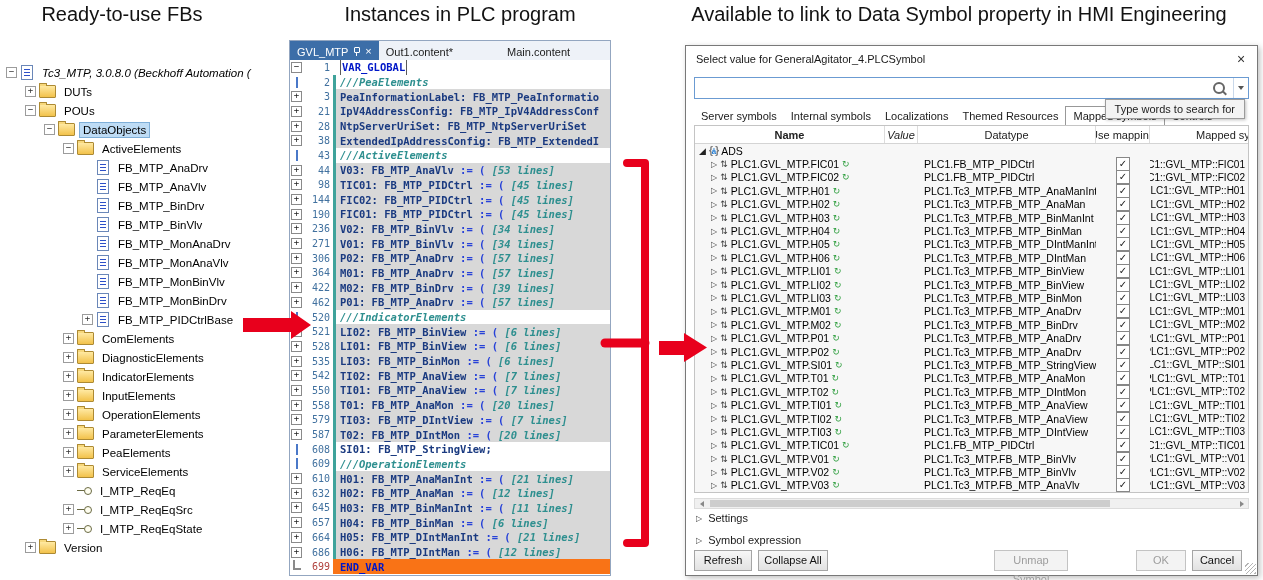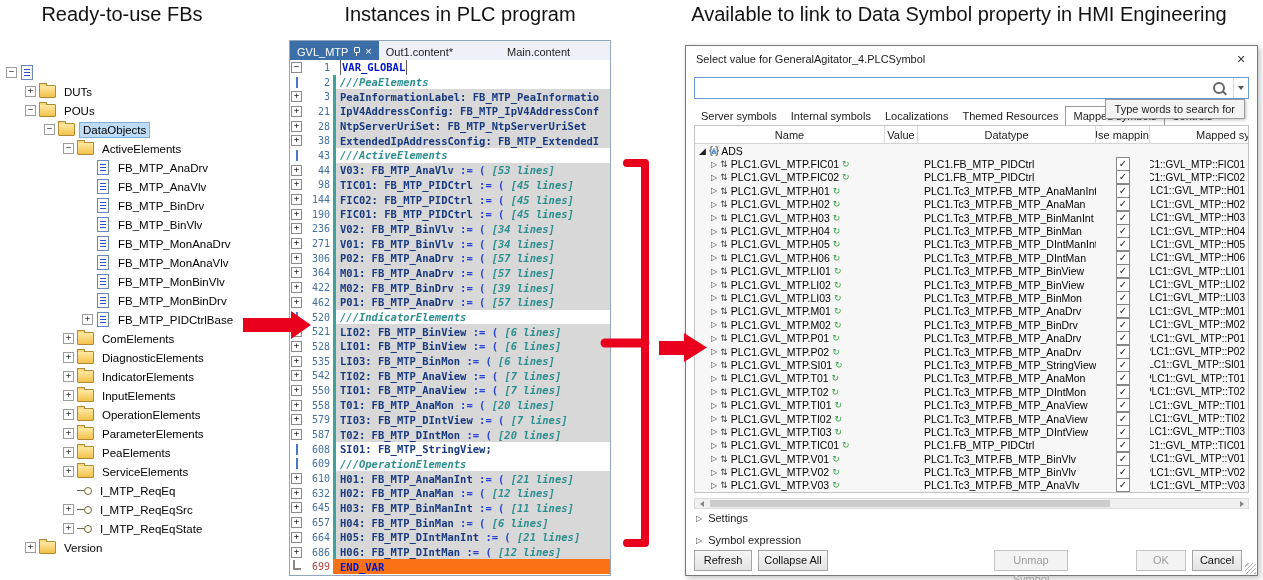--- a/index.html
+++ b/index.html
@@ -127,20 +127,21 @@
 <body>
 
 <div class="col-title" id="title-left">Ready-to-use FBs</div>
 <div class="col-title" id="title-mid">Instances in PLC program</div>
 <div class="col-title" id="title-right">Available to link to Data Symbol property in HMI Engineering</div>
 
 <div id="tree">
     <div class="trow ital" style="padding-left: 4px;">
       <span class="texp">−</span>
       <span class="ic ic-file"></span>
+      <span class="tlabel">Tc3_MTP, 3.0.8.0 (Beckhoff Automation (</span>
     </div>
     <div class="trow" style="padding-left: 23px;">
       <span class="texp">+</span>
       <span class="ic ic-folder"></span>
       <span class="tlabel">DUTs</span>
     </div>
     <div class="trow" style="padding-left: 23px;">
       <span class="texp">−</span>
       <span class="ic ic-folder"></span>
       <span class="tlabel">POUs</span>
@@ -539,22 +540,22 @@
   <div id="dlg-tabs">
       <div class="dtab">Server symbols</div>
       <div class="dtab">Internal symbols</div>
       <div class="dtab">Localizations</div>
       <div class="dtab">Themed Resources</div>
       <div class="dtab active">Mapped symbols</div>
       <div class="dtab">Controls</div>
     </div>
   <div id="dlg-table">
     <div id="dlg-thead">
-        <div class="th" style="width: 190px;">Name</div>
-        <div class="th" style="width: 33px;">Value</div>
+        <div class="th" style="width: 190px; font-weight: bold;">Name</div>
+        <div class="th" style="width: 33px; font-style: italic;">Value</div>
         <div class="th" style="width: 178px;">Datatype</div>
         <div class="th" style="width: 54px;">Use mapping</div>
         <div class="th last">Mapped symbol</div>
       </div>
     <div id="dlg-tbody">
         <div class="dr">
           <span class="dcell c-name">
             <span class="grp-tri">◢</span>
             <span class="ads-ico">{<i>å</i>}</span>
             <span>ADS</span>

